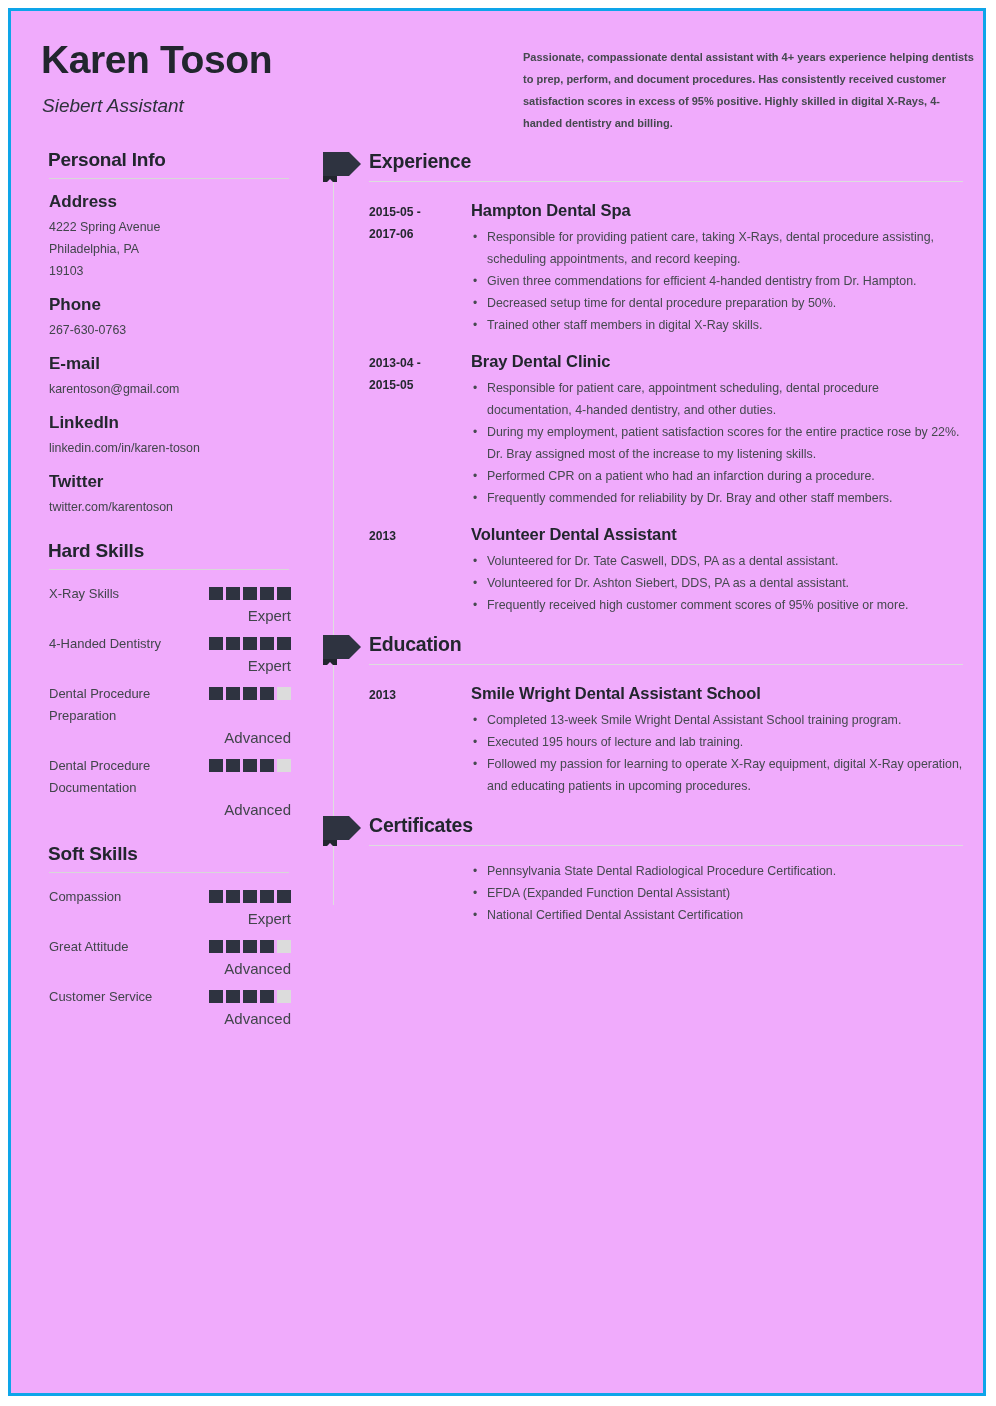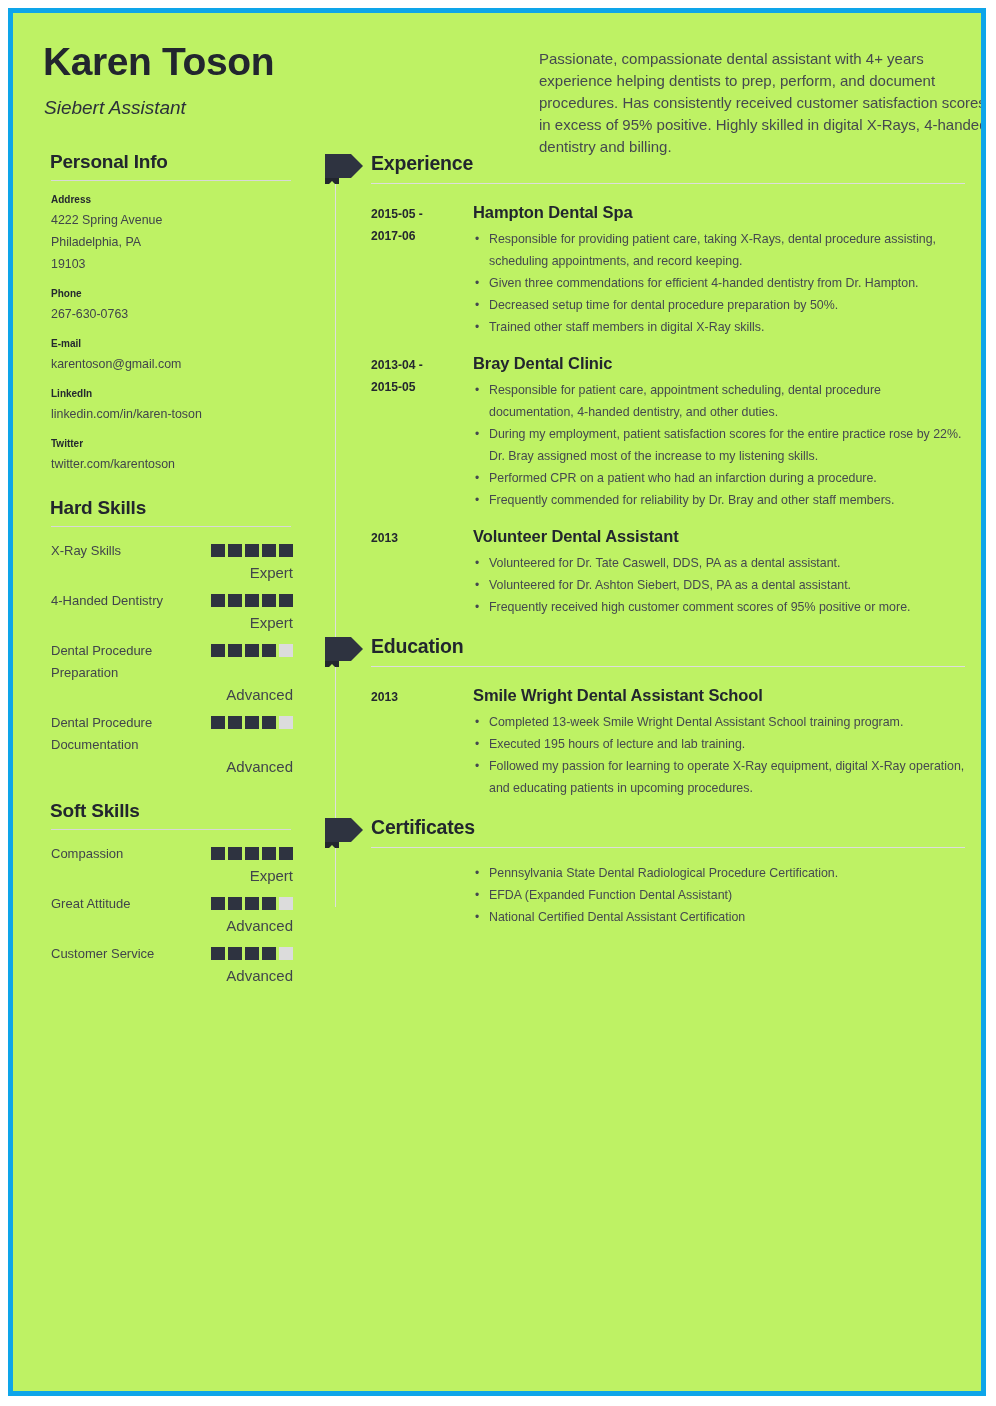--- a/index.html
+++ b/index.html
@@ -12,22 +12,22 @@
     height: 1406px;
     font-family: "Liberation Sans", sans-serif;
     -webkit-font-smoothing: antialiased;
   }
   .page {
     position: absolute;
     left: 8px;
     top: 8px;
     width: 978px;
     height: 1388px;
-    background: #bef264;
-    border: 5px solid #0ea5e9;
+    background: #f0abfc;
+    border: 3px solid #0ea5e9;
     box-sizing: border-box;
     overflow: hidden;
   }
   .inner {
     position: relative;
     width: 100%;
     height: 100%;
   }
 
   
@@ -53,27 +53,28 @@
     position: absolute;
     left: 1px;
     top: 62px;
     font-size: 19px;
     font-style: italic;
     color: #2c313a;
     white-space: nowrap;
   }
   .summary {
     position: absolute;
-    left: 496px;
+    left: 482px;
     top: 13px;
     width: 452px;
-    font-size: 15px;
+    font-size: 11px;
     line-height: 22px;
     color: #45494f;
     text-align: left;
+    font-weight: bold;
   }
 
   
   .sidebar {
     position: absolute;
     left: 30px;
     top: 138px;
     width: 250px;
   }
   .side-head {
@@ -84,21 +85,21 @@
     margin: 0 0 7px 7px;
   }
   .side-rule {
     height: 1px;
     background: #d8d8d8;
     margin: 0 0 13px 8px;
     width: 240px;
   }
   .info-block { margin: 0 0 0 8px; }
   .info-label {
-    font-size: 10px;
+    font-size: 17px;
     font-weight: bold;
     color: #24282f;
     margin-top: 13px;
     margin-bottom: 4px;
   }
   .info-block:first-child .info-label { margin-top: 0; }
   .info-line {
     font-size: 12.4px;
     color: #41454b;
     line-height: 22px;

